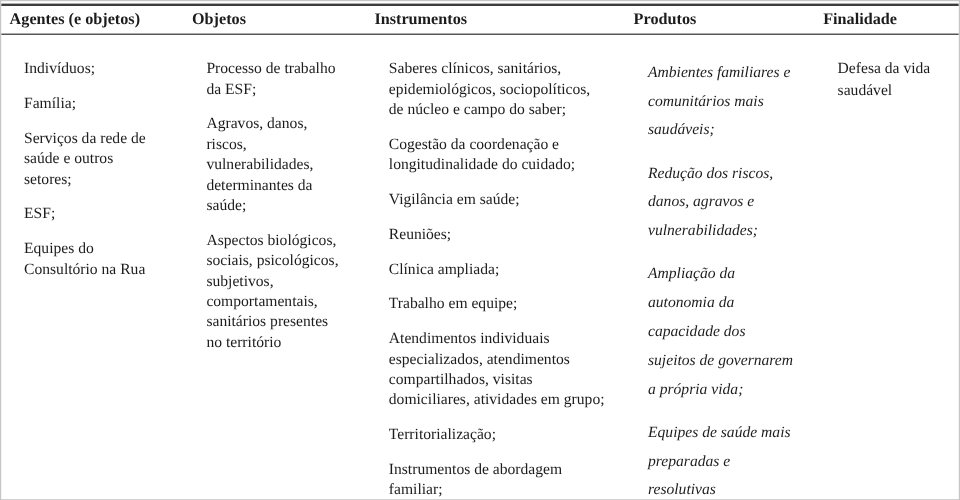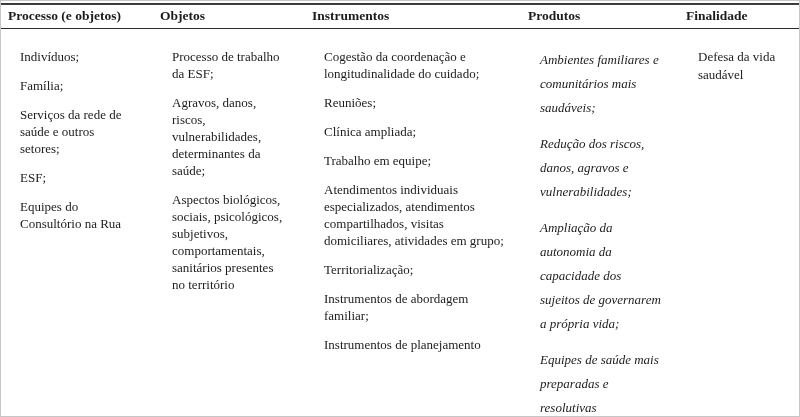--- a/index.html
+++ b/index.html
@@ -65,21 +65,21 @@
     line-height: 18px;
   }
 </style>
 </head>
 <body>
 
 <div class="page">
   <div class="rule-top"></div>
 
   <div class="row header-row">
-    <div class="cell c0">Processo (e objetos)</div>
+    <div class="cell c0">Agentes (e objetos)</div>
     <div class="cell c1">Objetos</div>
     <div class="cell c2">Instrumentos</div>
     <div class="cell c3">Produtos</div>
     <div class="cell c4">Finalidade</div>
   </div>
 
   <div class="row body-row">
     <div class="cell c0">
       <p>Indivíduos;</p>
       <p>Família;</p>
@@ -88,21 +88,23 @@
       <p>Equipes do Consultório na Rua</p>
     </div>
 
     <div class="cell c1">
       <p>Processo de trabalho da ESF;</p>
       <p>Agravos, danos, riscos, vulnerabilidades, determinantes da saúde;</p>
       <p>Aspectos biológicos, sociais, psicológicos, subjetivos, comportamentais, sanitários presentes no território</p>
     </div>
 
     <div class="cell c2">
+      <p>Saberes clínicos, sanitários, epidemiológicos, sociopolíticos, de núcleo e campo do saber;</p>
       <p>Cogestão da coordenação e longitudinalidade do cuidado;</p>
+      <p>Vigilância em saúde;</p>
       <p>Reuniões;</p>
       <p>Clínica ampliada;</p>
       <p>Trabalho em equipe;</p>
       <p>Atendimentos individuais especializados, atendimentos compartilhados, visitas domiciliares, atividades em grupo;</p>
       <p>Territorialização;</p>
       <p>Instrumentos de abordagem familiar;</p>
       <p>Instrumentos de planejamento</p>
     </div>
 
     <div class="cell c3">

